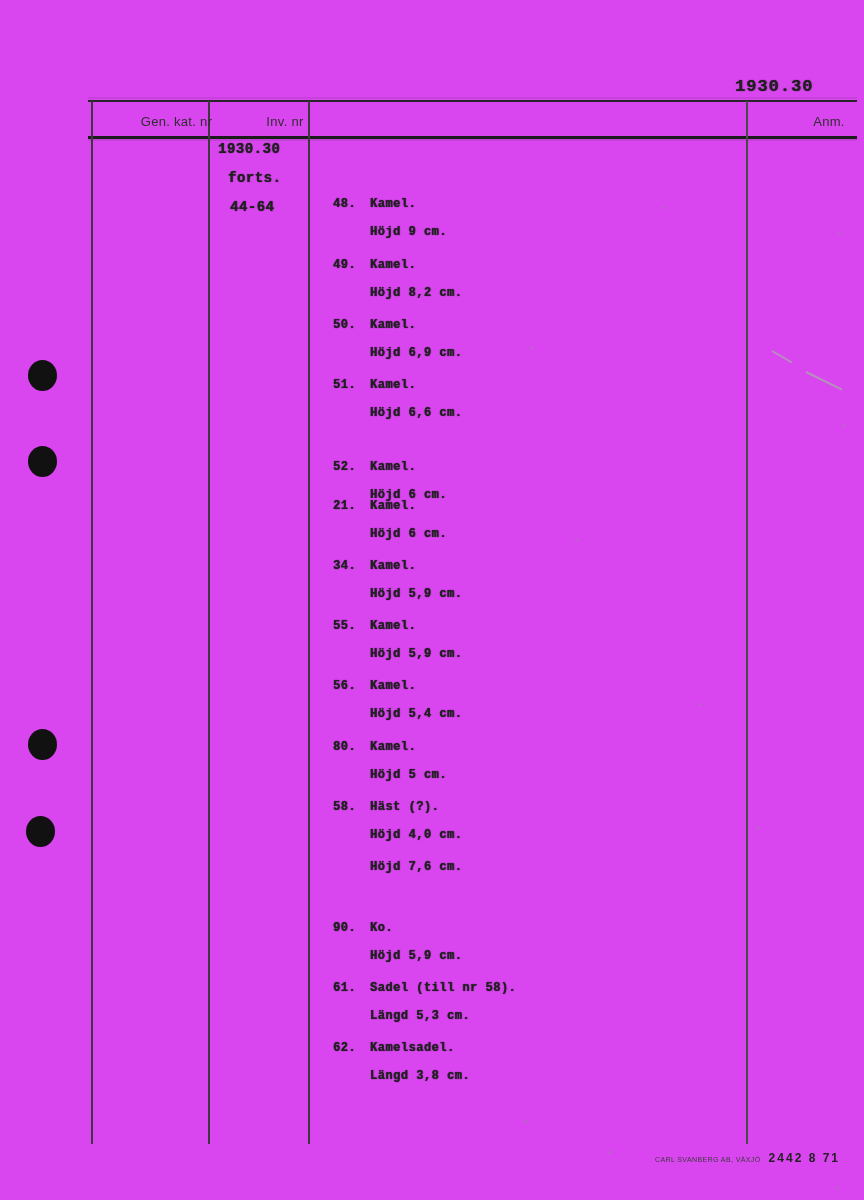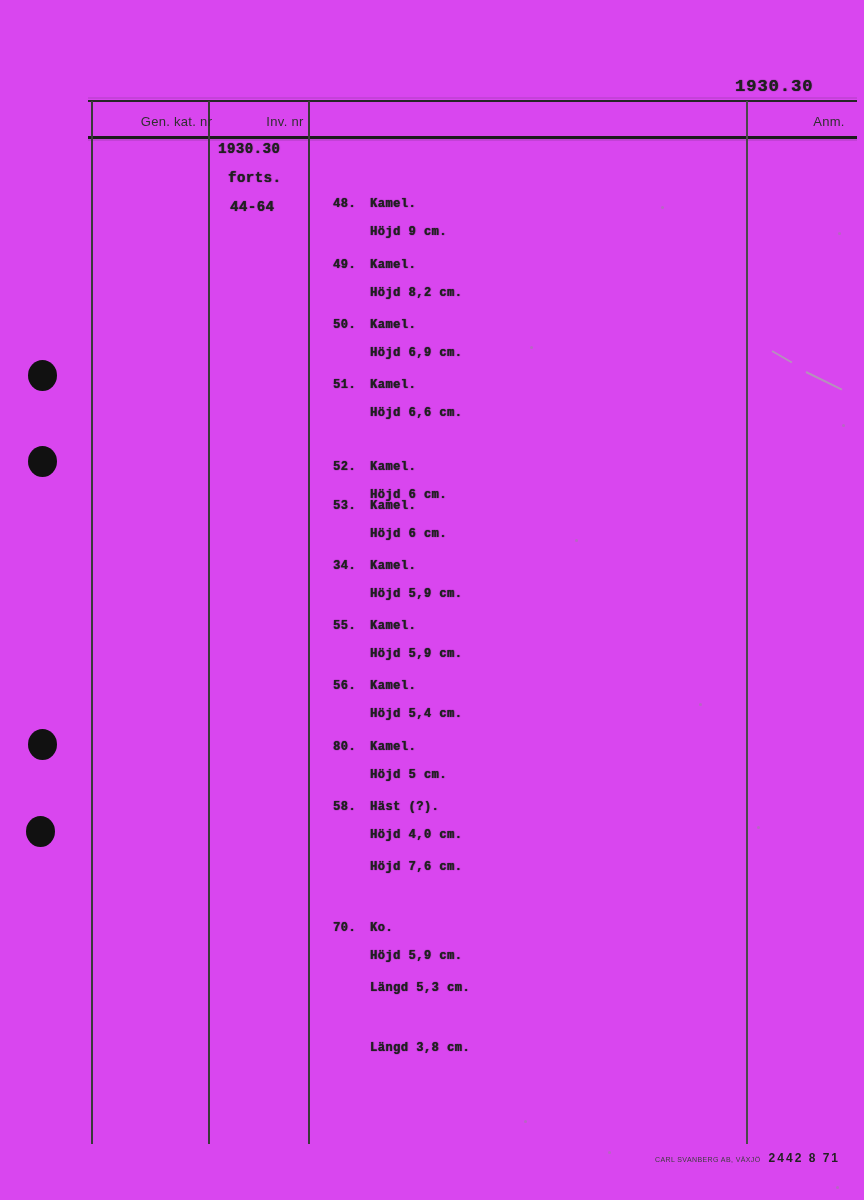--- a/index.html
+++ b/index.html
@@ -162,21 +162,21 @@
 
     <div class="entry" style="top: 460px;">
       <div class="entry-line1 typed">
         <span class="entry-no">52.</span><span class="entry-name">Kamel.</span>
       </div>
       <div class="entry-line2 typed">Höjd 6 cm.</div>
     </div>
 
     <div class="entry" style="top: 499px;">
       <div class="entry-line1 typed">
-        <span class="entry-no">53.</span><span class="entry-name">Kamel.</span>
+        <span class="entry-no">21.</span><span class="entry-name">Kamel.</span>
       </div>
       <div class="entry-line2 typed">Höjd 6 cm.</div>
     </div>
 
     <div class="entry" style="top: 559px;">
       <div class="entry-line1 typed">
         <span class="entry-no">34.</span><span class="entry-name">Kamel.</span>
       </div>
       <div class="entry-line2 typed">Höjd 5,9 cm.</div>
     </div>
@@ -208,30 +208,36 @@
       </div>
       <div class="entry-line2 typed">Höjd 4,0 cm.</div>
     </div>
 
     <div class="entry" style="top: 860px;">
       <div class="entry-line2 typed">Höjd 7,6 cm.</div>
     </div>
 
     <div class="entry" style="top: 921px;">
       <div class="entry-line1 typed">
-        <span class="entry-no">70.</span><span class="entry-name">Ko.</span>
+        <span class="entry-no">90.</span><span class="entry-name">Ko.</span>
       </div>
       <div class="entry-line2 typed">Höjd 5,9 cm.</div>
     </div>
 
     <div class="entry" style="top: 981px;">
+      <div class="entry-line1 typed">
+        <span class="entry-no">61.</span><span class="entry-name">Sadel (till nr 58).</span>
+      </div>
       <div class="entry-line2 typed">Längd 5,3 cm.</div>
     </div>
 
     <div class="entry" style="top: 1041px;">
+      <div class="entry-line1 typed">
+        <span class="entry-no">62.</span><span class="entry-name">Kamelsadel.</span>
+      </div>
       <div class="entry-line2 typed">Längd 3,8 cm.</div>
     </div>
   </div>
 
   <div class="punch-hole hole1"></div>
   <div class="punch-hole hole2"></div>
   <div class="punch-hole hole3"></div>
   <div class="punch-hole hole4"></div>
 
   <div class="pencil-mark pm1"></div>

